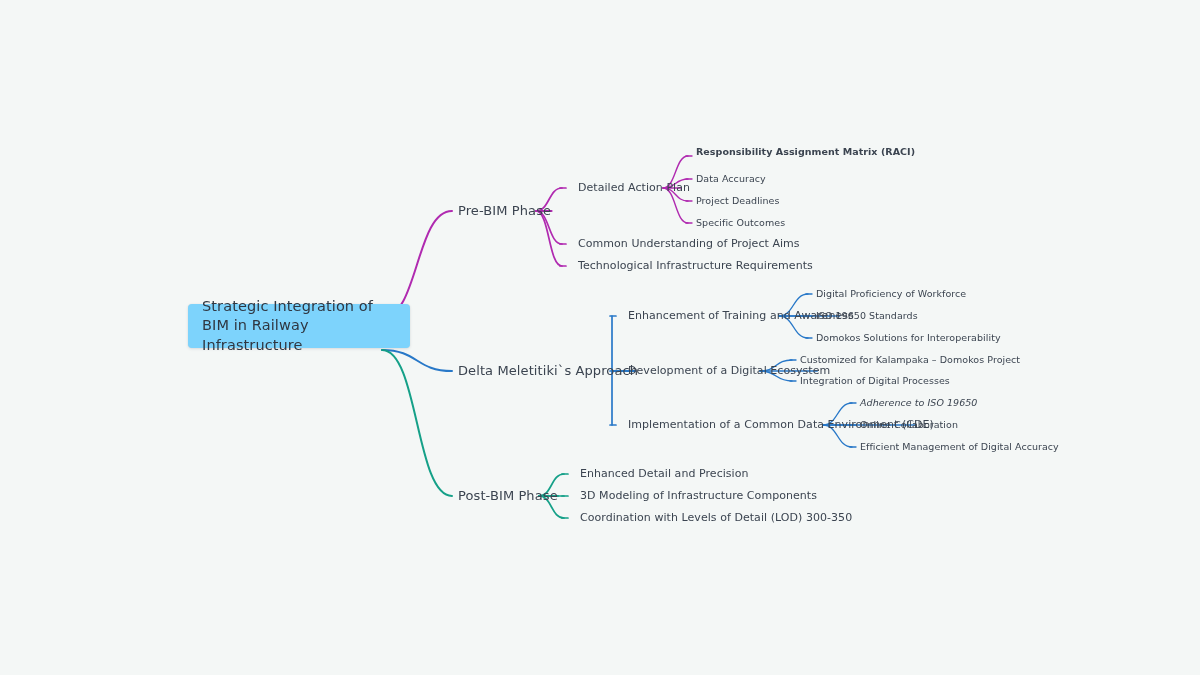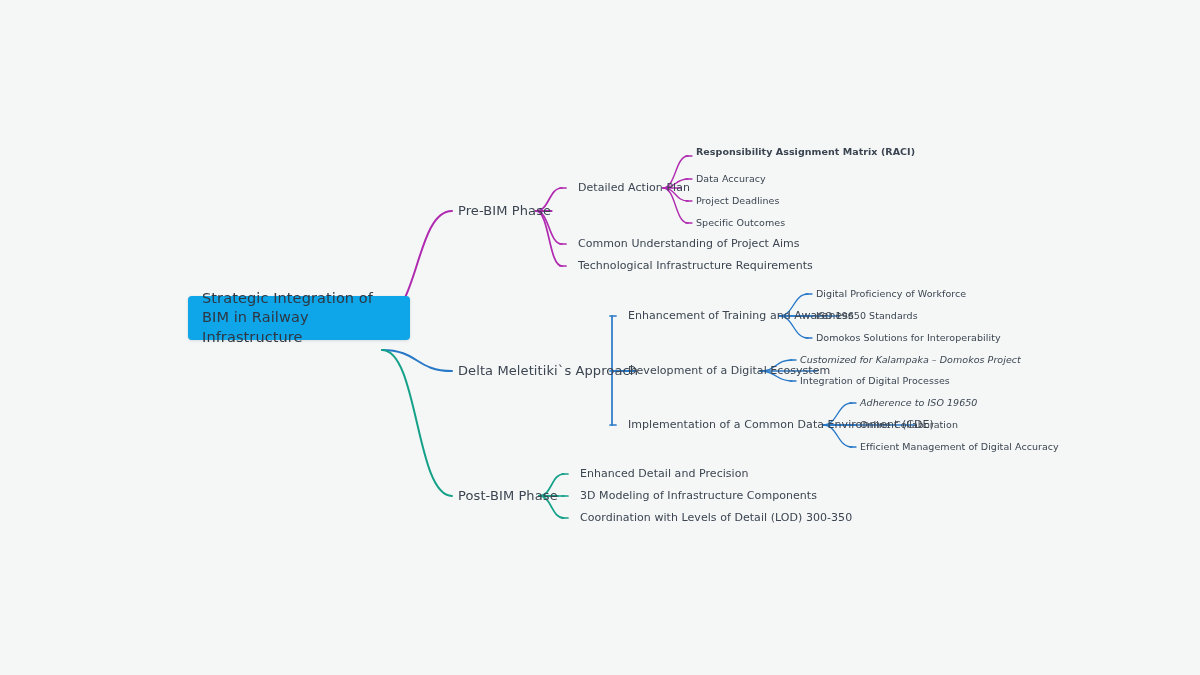--- a/index.html
+++ b/index.html
@@ -113,39 +113,39 @@
       <path d="M 382 350 C 418.4 350, 415.6 496, 452 496" fill="none" stroke="#15a088" stroke-width="2" stroke-linecap="round"></path>
       <path d="M 557.96875 496 L 539 496" fill="none" stroke="#15a088" stroke-width="2" stroke-linecap="round"></path>
       <path d="M 539 496 C 552 496, 551 474, 564 474" fill="none" stroke="#15a088" stroke-width="1.7" stroke-linecap="round"></path>
       <path d="M 562 474 L 568 474" fill="none" stroke="#15a088" stroke-width="1.7" stroke-linecap="round"></path>
       <path d="M 539 496 C 552 496, 551 496, 564 496" fill="none" stroke="#15a088" stroke-width="1.7" stroke-linecap="round"></path>
       <path d="M 562 496 L 568 496" fill="none" stroke="#15a088" stroke-width="1.7" stroke-linecap="round"></path>
       <path d="M 539 496 C 552 496, 551 518, 564 518" fill="none" stroke="#15a088" stroke-width="1.7" stroke-linecap="round"></path>
       <path d="M 562 518 L 568 518" fill="none" stroke="#15a088" stroke-width="1.7" stroke-linecap="round"></path>
     </svg>
 
-  <div id="root-node" style="left: 188px; top: 296px; width: 222px; height: 44px; background: #0ea5e9;">
+  <div id="root-node" style="left: 188px; top: 304px; width: 222px; height: 44px; background: #7dd3fc;">
     <div id="root-text" style="color: rgb(47, 55, 66);">Strategic Integration of BIM in Railway Infrastructure</div>
   </div>
 
 <div class="node-label lvl1" style="left: 458px; top: 211px; color: rgb(59, 68, 80);">Pre-BIM Phase</div>
     <div class="node-label lvl2" style="left: 570px; top: 188px; color: rgb(59, 68, 80);">Detailed Action Plan</div>
     <div class="node-label lvl3" style="left: 696px; top: 152px; color: rgb(59, 68, 80); font-weight: bold;">Responsibility Assignment Matrix (RACI)</div>
     <div class="node-label lvl3" style="left: 696px; top: 179px; color: rgb(59, 68, 80);">Data Accuracy</div>
     <div class="node-label lvl3" style="left: 696px; top: 201px; color: rgb(59, 68, 80);">Project Deadlines</div>
     <div class="node-label lvl3" style="left: 696px; top: 223px; color: rgb(59, 68, 80);">Specific Outcomes</div>
     <div class="node-label lvl2" style="left: 570px; top: 244px; color: rgb(59, 68, 80);">Common Understanding of Project Aims</div>
     <div class="node-label lvl2" style="left: 570px; top: 266px; color: rgb(59, 68, 80);">Technological Infrastructure Requirements</div>
     <div class="node-label lvl1" style="left: 458px; top: 371px; color: rgb(59, 68, 80);">Delta Meletitiki`s Approach</div>
     <div class="node-label lvl2" style="left: 620px; top: 316px; color: rgb(59, 68, 80);">Enhancement of Training and Awareness</div>
     <div class="node-label lvl3" style="left: 816px; top: 294px; color: rgb(59, 68, 80); text-align: right;">Digital Proficiency of Workforce</div>
     <div class="node-label lvl3" style="left: 816px; top: 316px; color: rgb(59, 68, 80);">ISO 19650 Standards</div>
     <div class="node-label lvl3" style="left: 816px; top: 338px; color: rgb(59, 68, 80);">Domokos Solutions for Interoperability</div>
     <div class="node-label lvl2" style="left: 620px; top: 371px; color: rgb(59, 68, 80);">Development of a Digital Ecosystem</div>
-    <div class="node-label lvl3" style="left: 800px; top: 360px; color: rgb(59, 68, 80); font-style: italic;">Customized for Kalampaka – Domokos Project</div>
+    <div class="node-label lvl3" style="left: 800px; top: 360px; color: rgb(59, 68, 80);">Customized for Kalampaka – Domokos Project</div>
     <div class="node-label lvl3" style="left: 800px; top: 381px; color: rgb(59, 68, 80);">Integration of Digital Processes</div>
     <div class="node-label lvl2" style="left: 620px; top: 425px; color: rgb(59, 68, 80);">Implementation of a Common Data Environment (CDE)</div>
     <div class="node-label lvl3" style="left: 860px; top: 403px; color: rgb(59, 68, 80); font-style: italic;">Adherence to ISO 19650</div>
     <div class="node-label lvl3" style="left: 860px; top: 425px; color: rgb(59, 68, 80);">Online Collaboration</div>
     <div class="node-label lvl3" style="left: 860px; top: 447px; color: rgb(59, 68, 80);">Efficient Management of Digital Accuracy</div>
     <div class="node-label lvl1" style="left: 458px; top: 496px; color: rgb(59, 68, 80);">Post-BIM Phase</div>
     <div class="node-label lvl2" style="left: 572px; top: 474px; color: rgb(59, 68, 80);">Enhanced Detail and Precision</div>
     <div class="node-label lvl2" style="left: 572px; top: 496px; color: rgb(59, 68, 80);">3D Modeling of Infrastructure Components</div>
     <div class="node-label lvl2" style="left: 572px; top: 518px; color: rgb(59, 68, 80);">Coordination with Levels of Detail (LOD) 300-350</div>
   </div>

